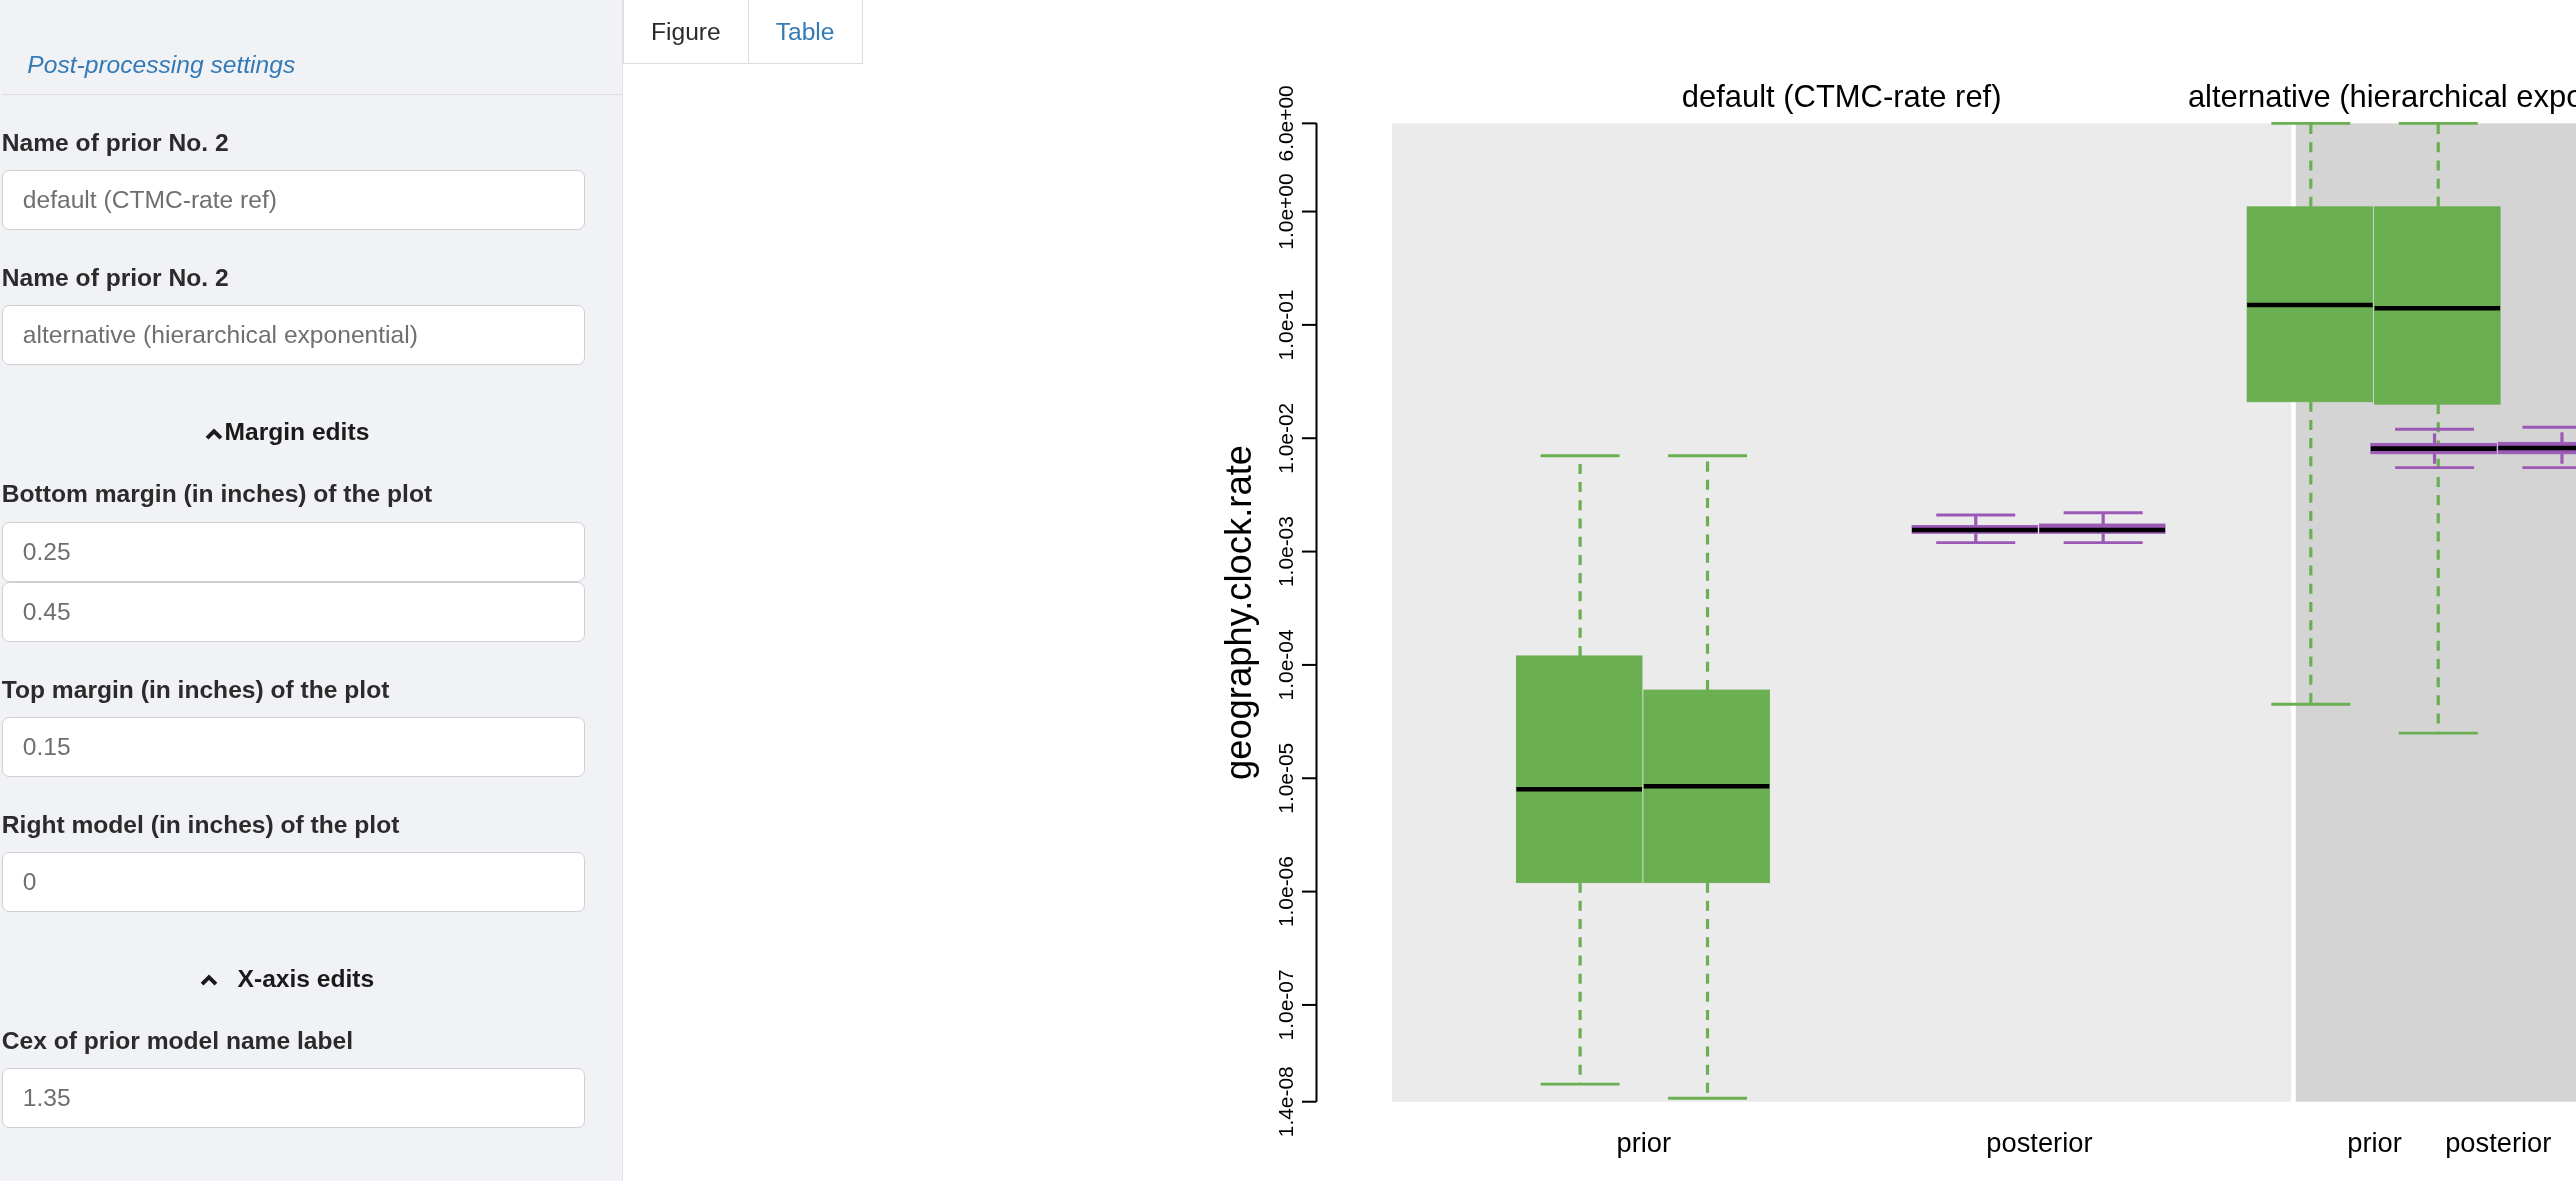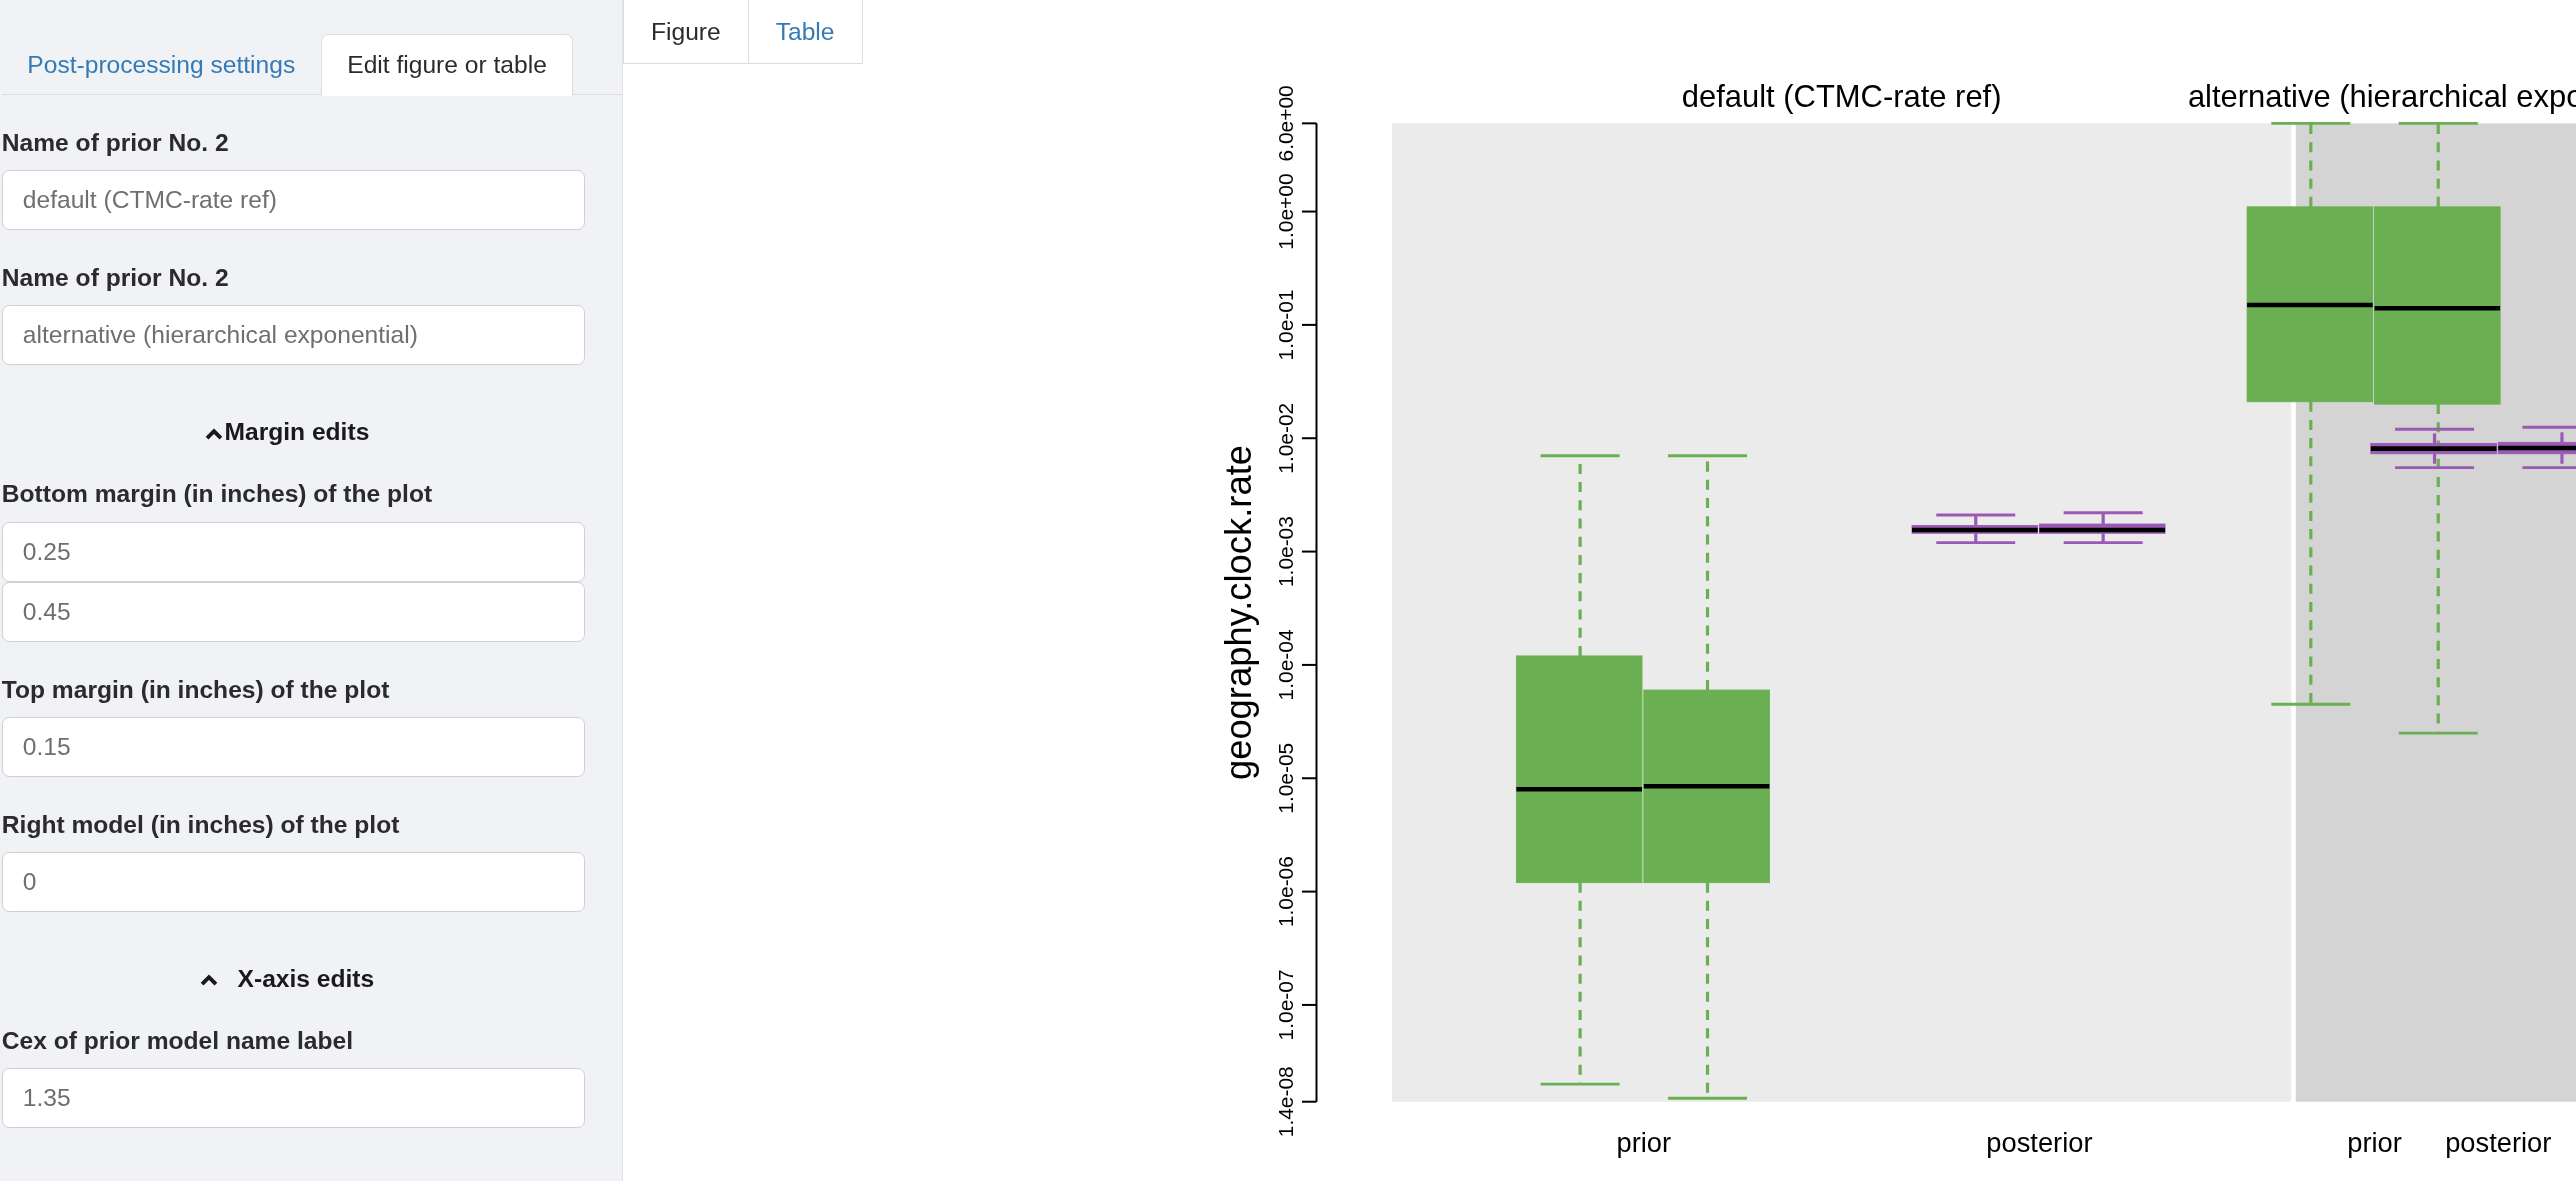--- a/index.html
+++ b/index.html
@@ -28,20 +28,21 @@
     box-sizing: border-box;
   }
   .stab {
     font-size: 24.6px;
     line-height: 1;
     padding: 18px 25.5px 17.3px 25.5px;
     box-sizing: border-box;
     cursor: pointer;
     white-space: nowrap;
     position: relative;
+    font-style: italic;
   }
   .stab.inactive { color: #337ab7; }
   .stab.active {
     color: #2b2b2b;
     background: #ffffff;
     border: 0.9px solid #dddddd;
     border-bottom: 0.9px solid #ffffff;
     border-radius: 7.3px 7.3px 0 0;
     margin-bottom: -0.9px;
     z-index: 3;
@@ -153,21 +154,20 @@
 </style>
 </head>
 <body>
 
 <div id="root">
 
   <div id="sidebar">
 
     <div id="sidebar-tabs">
       <div class="stab inactive">Post-processing settings</div>
-      <div class="stab active">Edit figure or table</div>
       <div id="sidebar-tabs-rule"></div>
     </div>
 
     <div id="sidebar-body">
 
       <div class="field-label">Name of prior No. 2</div>
       <div class="text-input">default (CTMC-rate ref)</div>
 
       <div class="field-label">Name of prior No. 2</div>
       <div class="text-input">alternative (hierarchical exponential)</div>

